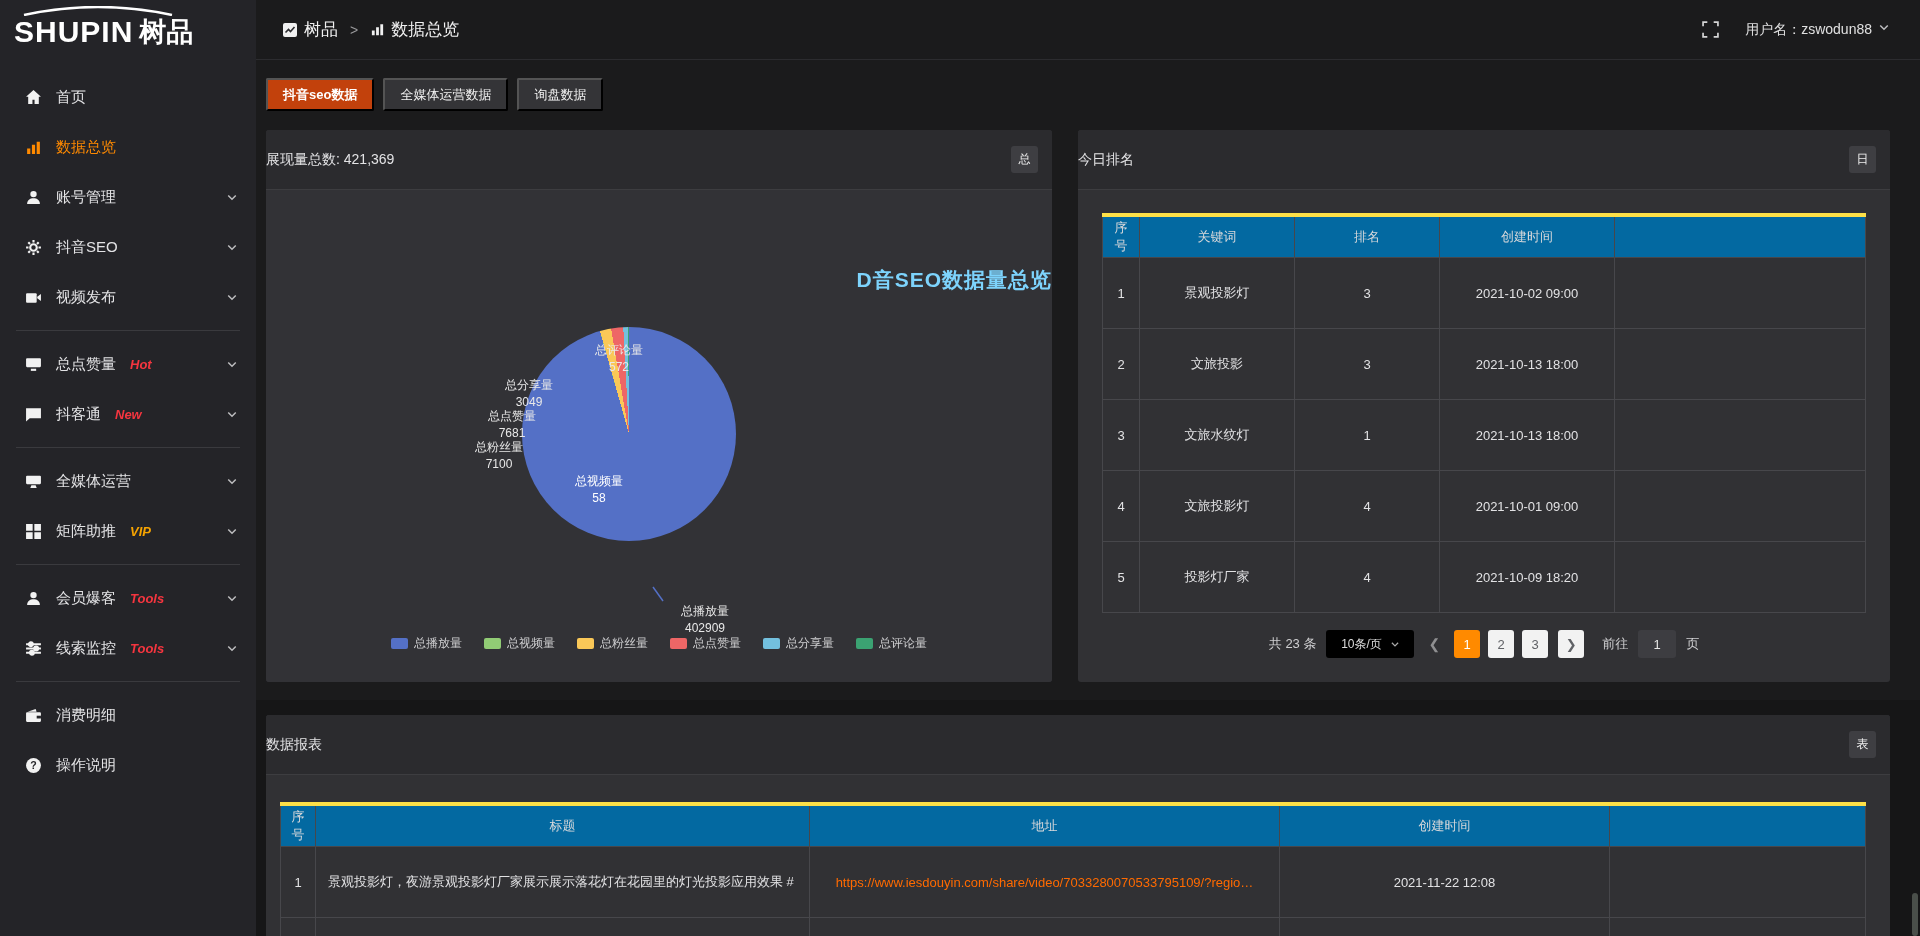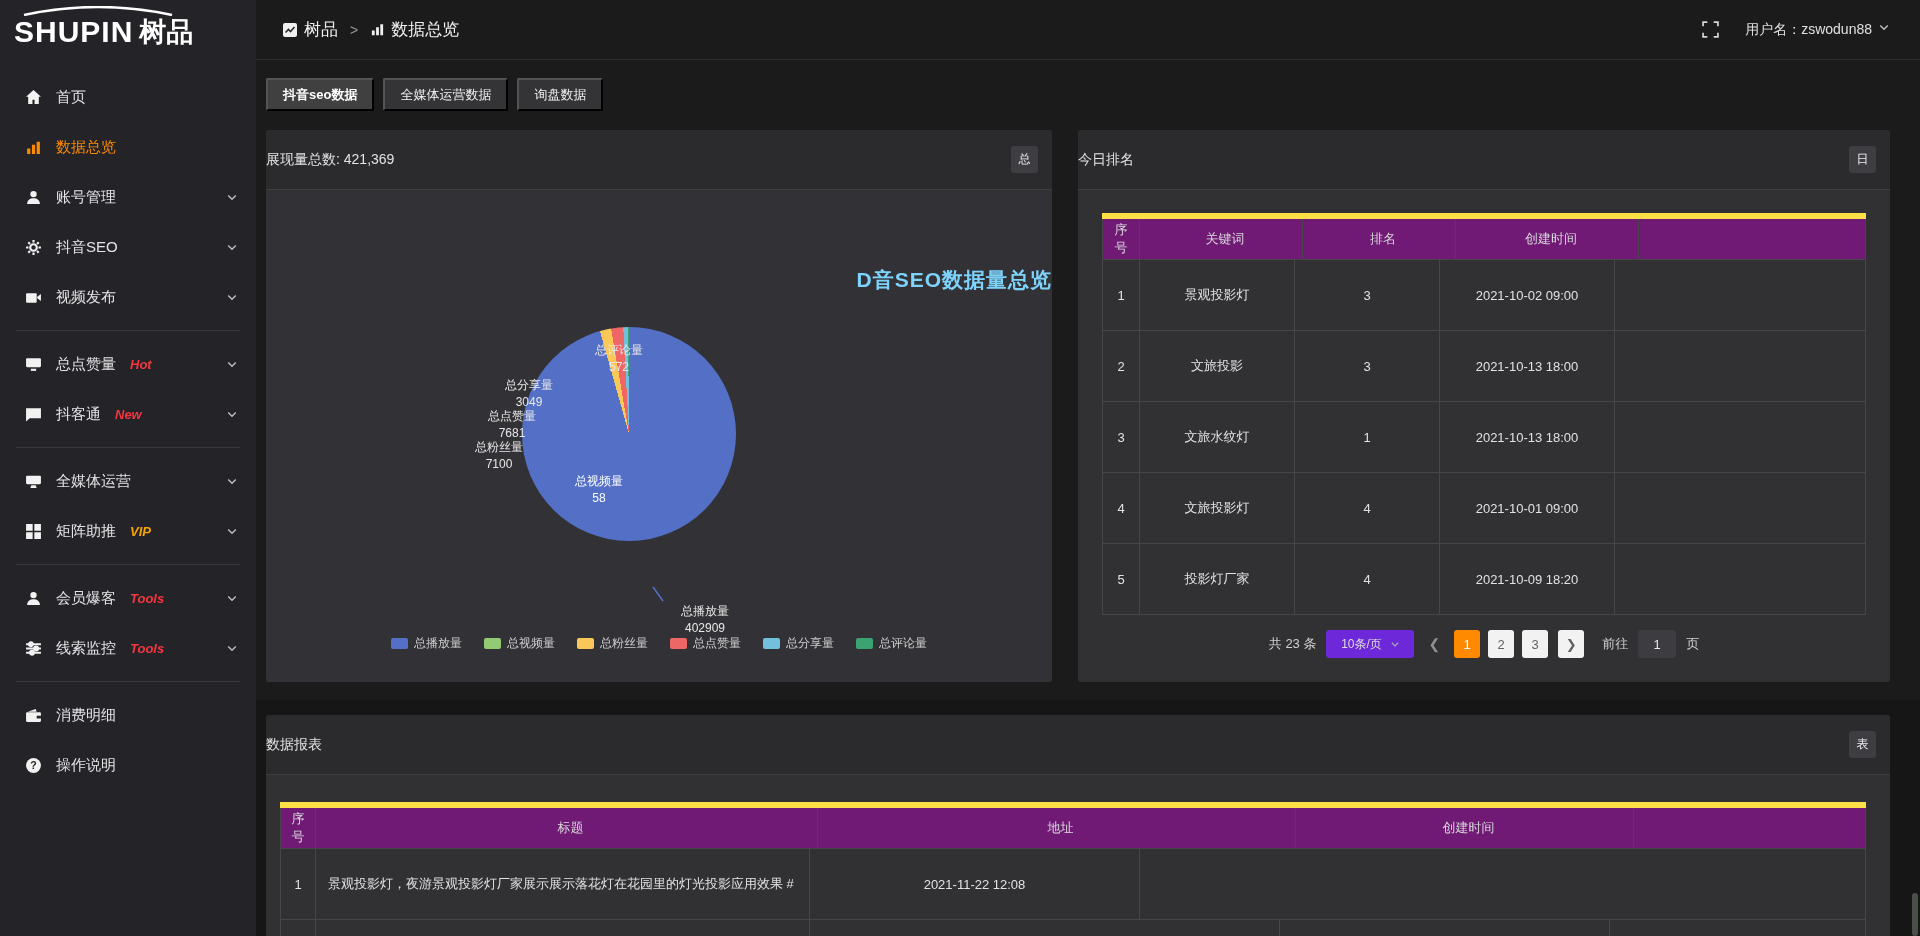--- a/index.html
+++ b/index.html
@@ -31,21 +31,21 @@
   .crumb-seg { display:flex; align-items:center; cursor:pointer; }
   .topbar-right { margin-left:auto; display:flex; align-items:center; color:#e0e0e0; font-size:14px; }
   .fs-icon { display:inline-flex; margin-right:26px; color:#d5d5d5; cursor:pointer; }
   .user-entry { display:flex; cursor:pointer; }
   .user-entry .s-chevron { margin-left:6px; }
 
   
   .tabs { position:absolute; left:266px; top:78px; display:flex; gap:9px; }
   .tab { height:33px; padding:0 15px; display:flex; align-items:center; font-size:13px;
          color:#f2f2f2; background:#343437; border-radius:2px; cursor:pointer; }
-  .tab.active { background:#404040; color:#fff; font-weight:bold; }
+  .tab.active { background:#c2410c; color:#fff; font-weight:bold; }
 
   
   .card { position:absolute; background:#313134; border-radius:3px; overflow:hidden; }
   .card-head { height:60px; background:#2b2b2e; border-bottom:1px solid #3d3d40;
                display:flex; align-items:center; padding:0 14px 0 0; color:#e3e3e5; font-size:14px; }
   .corner-btn { margin-left:auto; width:27px; height:27px; background:#3e3e42; color:#eee;
                 border:none; border-radius:3px; font-size:12px; cursor:pointer;
                 display:flex; align-items:center; justify-content:center; font-family:inherit; }
   #pie-card   { left:266px; top:130px; width:786px;  height:552px; }
   #rank-card  { left:1078px; top:130px; width:812px; height:552px; }
@@ -62,21 +62,21 @@
   .legend-item { display:flex; align-items:center; gap:6px; cursor:pointer; }
   .legend-swatch { width:17px; height:11px; border-radius:2px; }
   .legend-label { color:#cfcfd1; font-size:12px; }
 
   
   .dtable { position:absolute; font-size:13px; color:#e2e2e4; }
   .tr { display:flex; border-bottom:1px solid #47474b; }
   .tr > div { display:flex; align-items:center; justify-content:center; text-align:center;
               border-right:1px solid #47474b; padding:0 6px; overflow:hidden; }
   .tr > div:first-child { border-left:1px solid #47474b; }
-  .tr.thead { background:#701a75; border-top:6px solid #fde047; color:#d9d9db;gap:8px; }
+  .tr.thead { background:#0369a1; border-top:4px solid #fde047; color:#d9d9db; }
   .tr.thead > div { height:40px; }
   .tr.tbody > div { height:70px; }
   .cell-left { justify-content:flex-start !important; text-align:left !important; padding-left:12px !important; }
   .filler { border-right:1px solid #47474b; }
   a.report-link { color:#ff6a00; text-decoration:none; cursor:pointer; white-space:nowrap; }
 
   
   #rank-table { left:24px; top:83px; width:764px; }
   #rank-table .c0 { width:38px; }  #rank-table .c1 { width:155px; }
   #rank-table .c2 { width:145px; } #rank-table .c3 { width:175px; }
@@ -84,21 +84,21 @@
 
   
   #report-table { left:14px; top:87px; width:1586px; }
   #report-table .c0 { width:36px; }  #report-table .c1 { width:494px; }
   #report-table .c2 { width:470px; } #report-table .c3 { width:330px; }
   #report-table .c4 { flex:1; }
 
   
   .pagination { position:absolute; left:0; top:500px; width:100%; display:flex;
                 align-items:center; justify-content:center; gap:10px; font-size:13px; color:#cfcfd1; }
-  .pg-size { width:88px; height:28px; background:#6d28d9; border-radius:3px; display:flex;
+  .pg-size { width:88px; height:28px; background:#000000; border-radius:3px; display:flex;
              align-items:center; justify-content:center; gap:8px; color:#ddd; font-size:12px; cursor:pointer; }
   .pg-arrow-prev { color:#8f8f91; font-weight:bold; padding:0 4px; cursor:pointer; font-size:14px; }
   .pg-btn { min-width:26px; height:28px; border:none; border-radius:3px; background:#f2f2f2;
             color:#606266; font-size:13px; cursor:pointer; display:flex; align-items:center;
             justify-content:center; padding:0 6px; font-family:inherit; }
   .pg-btn.active { background:#ff8a00; color:#fff; }
   .pg-goto-input { width:38px; height:28px; background:#3d3d41; border:none; border-radius:3px;
                    color:#e6e6e6; text-align:center; font-size:13px; font-family:inherit; }
 
   
@@ -487,20 +487,23 @@
         <div class="tr thead">
           <div class="c0">序号</div>
           <div class="c1">标题</div>
           <div class="c2">地址</div>
           <div class="c3">创建时间</div>
           <div class="c4 filler"></div>
         </div>
         <div class="tr tbody">
           <div class="c0">1</div>
           <div class="c1 cell-left">景观投影灯，夜游景观投影灯厂家展示展示落花灯在花园里的灯光投影应用效果 #</div>
+          <div class="c2">
+            <a class="report-link">https://www.iesdouyin.com/share/video/7033280070533795109/?regio…</a>
+          </div>
           <div class="c3">2021-11-22 12:08</div>
           <div class="c4 filler"></div>
         </div>
         <div class="tr tbody">
           <div class="c0"></div>
           <div class="c1"></div>
           <div class="c2"></div>
           <div class="c3"></div>
           <div class="c4 filler"></div>
         </div>

